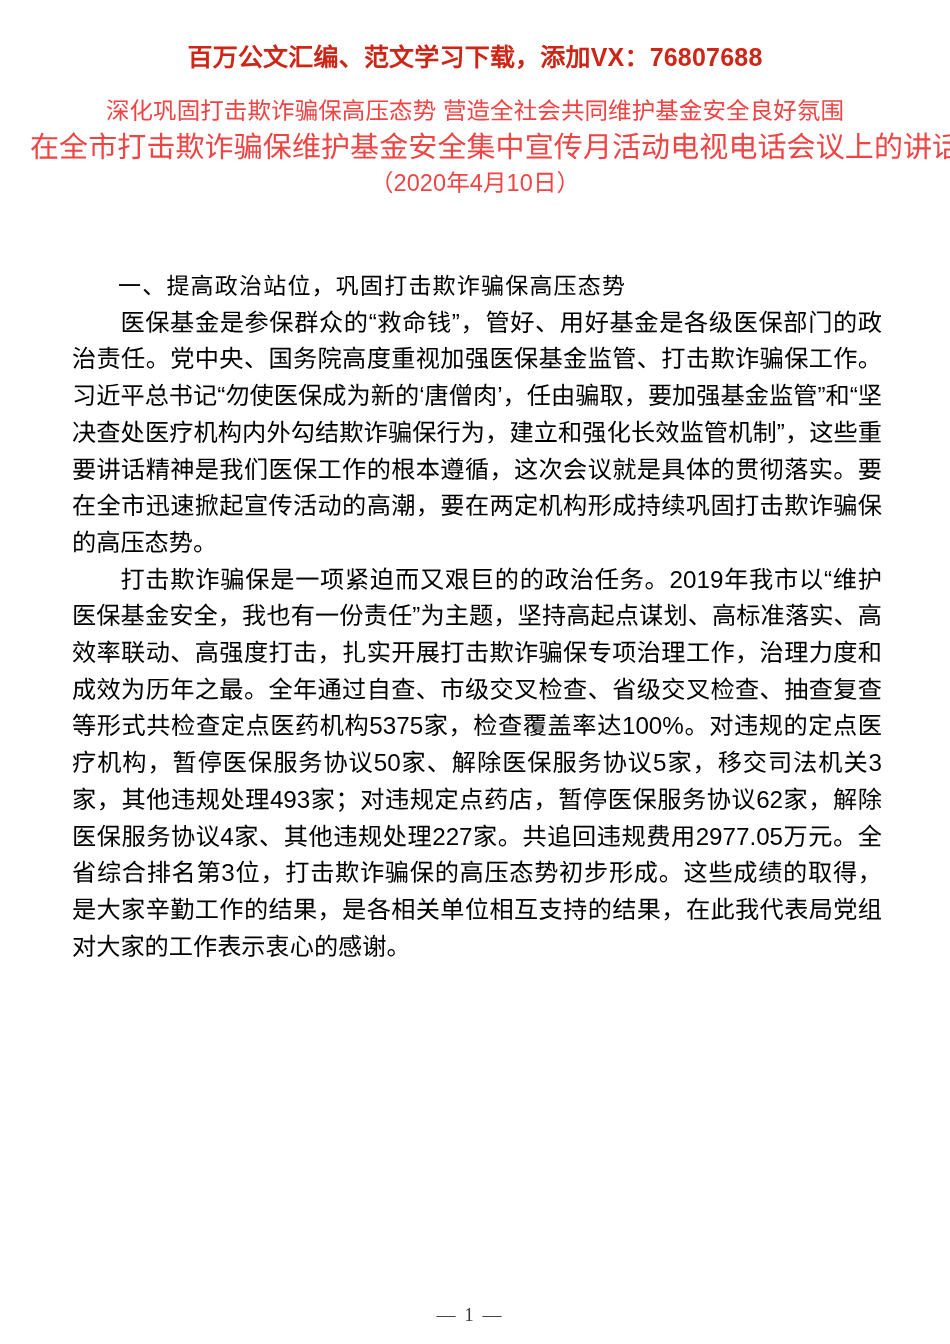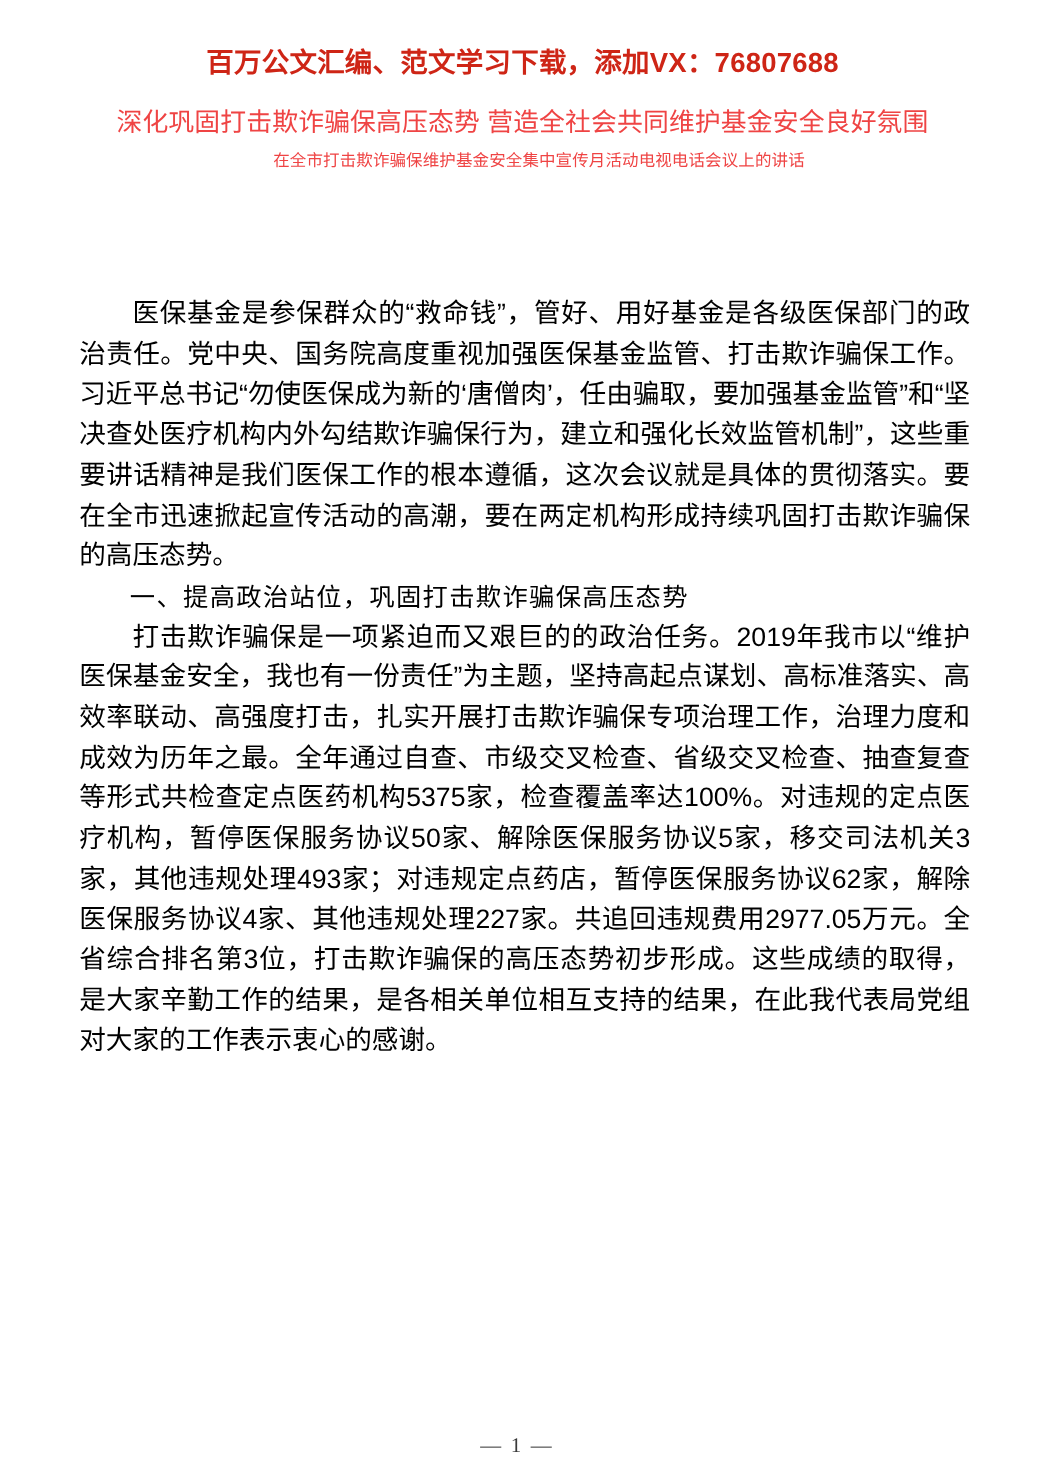--- a/index.html
+++ b/index.html
@@ -52,21 +52,21 @@
   .title-line {
     font-size: 23.5px;
     line-height: 36px;
     font-weight: 400;
     color: #ef4444;
     letter-spacing: 0.1px;
     white-space: nowrap;
     font-family: "Liberation Sans", "DejaVu Sans", sans-serif;
   }
   .title-line.t1 { font-size: 23.5px; }
-  .title-line.t2 { font-size: 15px; padding-left: 30px; }
+  .title-line.t2 { font-size: 29px; padding-left: 30px; }
   .title-line.t3 { font-size: 23.5px; }
   .title-line.t4 { font-size: 23.5px; }
 
   
   .body-block {
     position: absolute;
     top: 268px;
     left: 72px;
     width: 810px;
   }
@@ -116,27 +116,28 @@
 </head>
 <body>
 
 <div class="page">
 
   <div class="promo-header">百万公文汇编、范文学习下载，添加VX：76807688</div>
 
   <div class="title-block">
     <div class="title-line t1">深化巩固打击欺诈骗保高压态势  营造全社会共同维护基金安全良好氛围</div>
     <div class="title-line t2">在全市打击欺诈骗保维护基金安全集中宣传月活动电视电话会议上的讲话</div>
+    <div class="title-line t4">（2020年4月10日）</div>
   </div>
 
   <div class="body-block">
 
+    <p class="para heading-para">一、提高政治站位，巩固打击欺诈骗保高压态势</p>
+
     <p class="para">医保基金是参保群众的“救命钱”，管好、用好基金是各级医保部门的政治责任。党中央、国务院高度重视加强医保基金监管、打击欺诈骗保工作。习近平总书记“勿使医保成为新的‘唐僧肉’，任由骗取，要加强基金监管”和“坚决查处医疗机构内外勾结欺诈骗保行为，建立和强化长效监管机制”，这些重要讲话精神是我们医保工作的根本遵循，这次会议就是具体的贯彻落实。要在全市迅速掀起宣传活动的高潮，要在两定机构形成持续巩固打击欺诈骗保的高压态势。</p>
-
-    <p class="para heading-para">一、提高政治站位，巩固打击欺诈骗保高压态势</p>
 
     <p class="para">打击欺诈骗保是一项紧迫而又艰巨的的政治任务。2019年我市以“维护医保基金安全，我也有一份责任”为主题，坚持高起点谋划、高标准落实、高效率联动、高强度打击，扎实开展打击欺诈骗保专项治理工作，治理力度和成效为历年之最。全年通过自查、市级交叉检查、省级交叉检查、抽查复查等形式共检查定点医药机构5375家，检查覆盖率达100%。对违规的定点医疗机构，暂停医保服务协议50家、解除医保服务协议5家，移交司法机关3家，其他违规处理493家；对违规定点药店，暂停医保服务协议62家，解除医保服务协议4家、其他违规处理227家。共追回违规费用2977.05万元。全省综合排名第3位，打击欺诈骗保的高压态势初步形成。这些成绩的取得，是大家辛勤工作的结果，是各相关单位相互支持的结果，在此我代表局党组对大家的工作表示衷心的感谢。</p>
 
 
 
   </div>
 
   <div class="footer">
     <span class="pagenum">— 1 —</span>
   </div>

